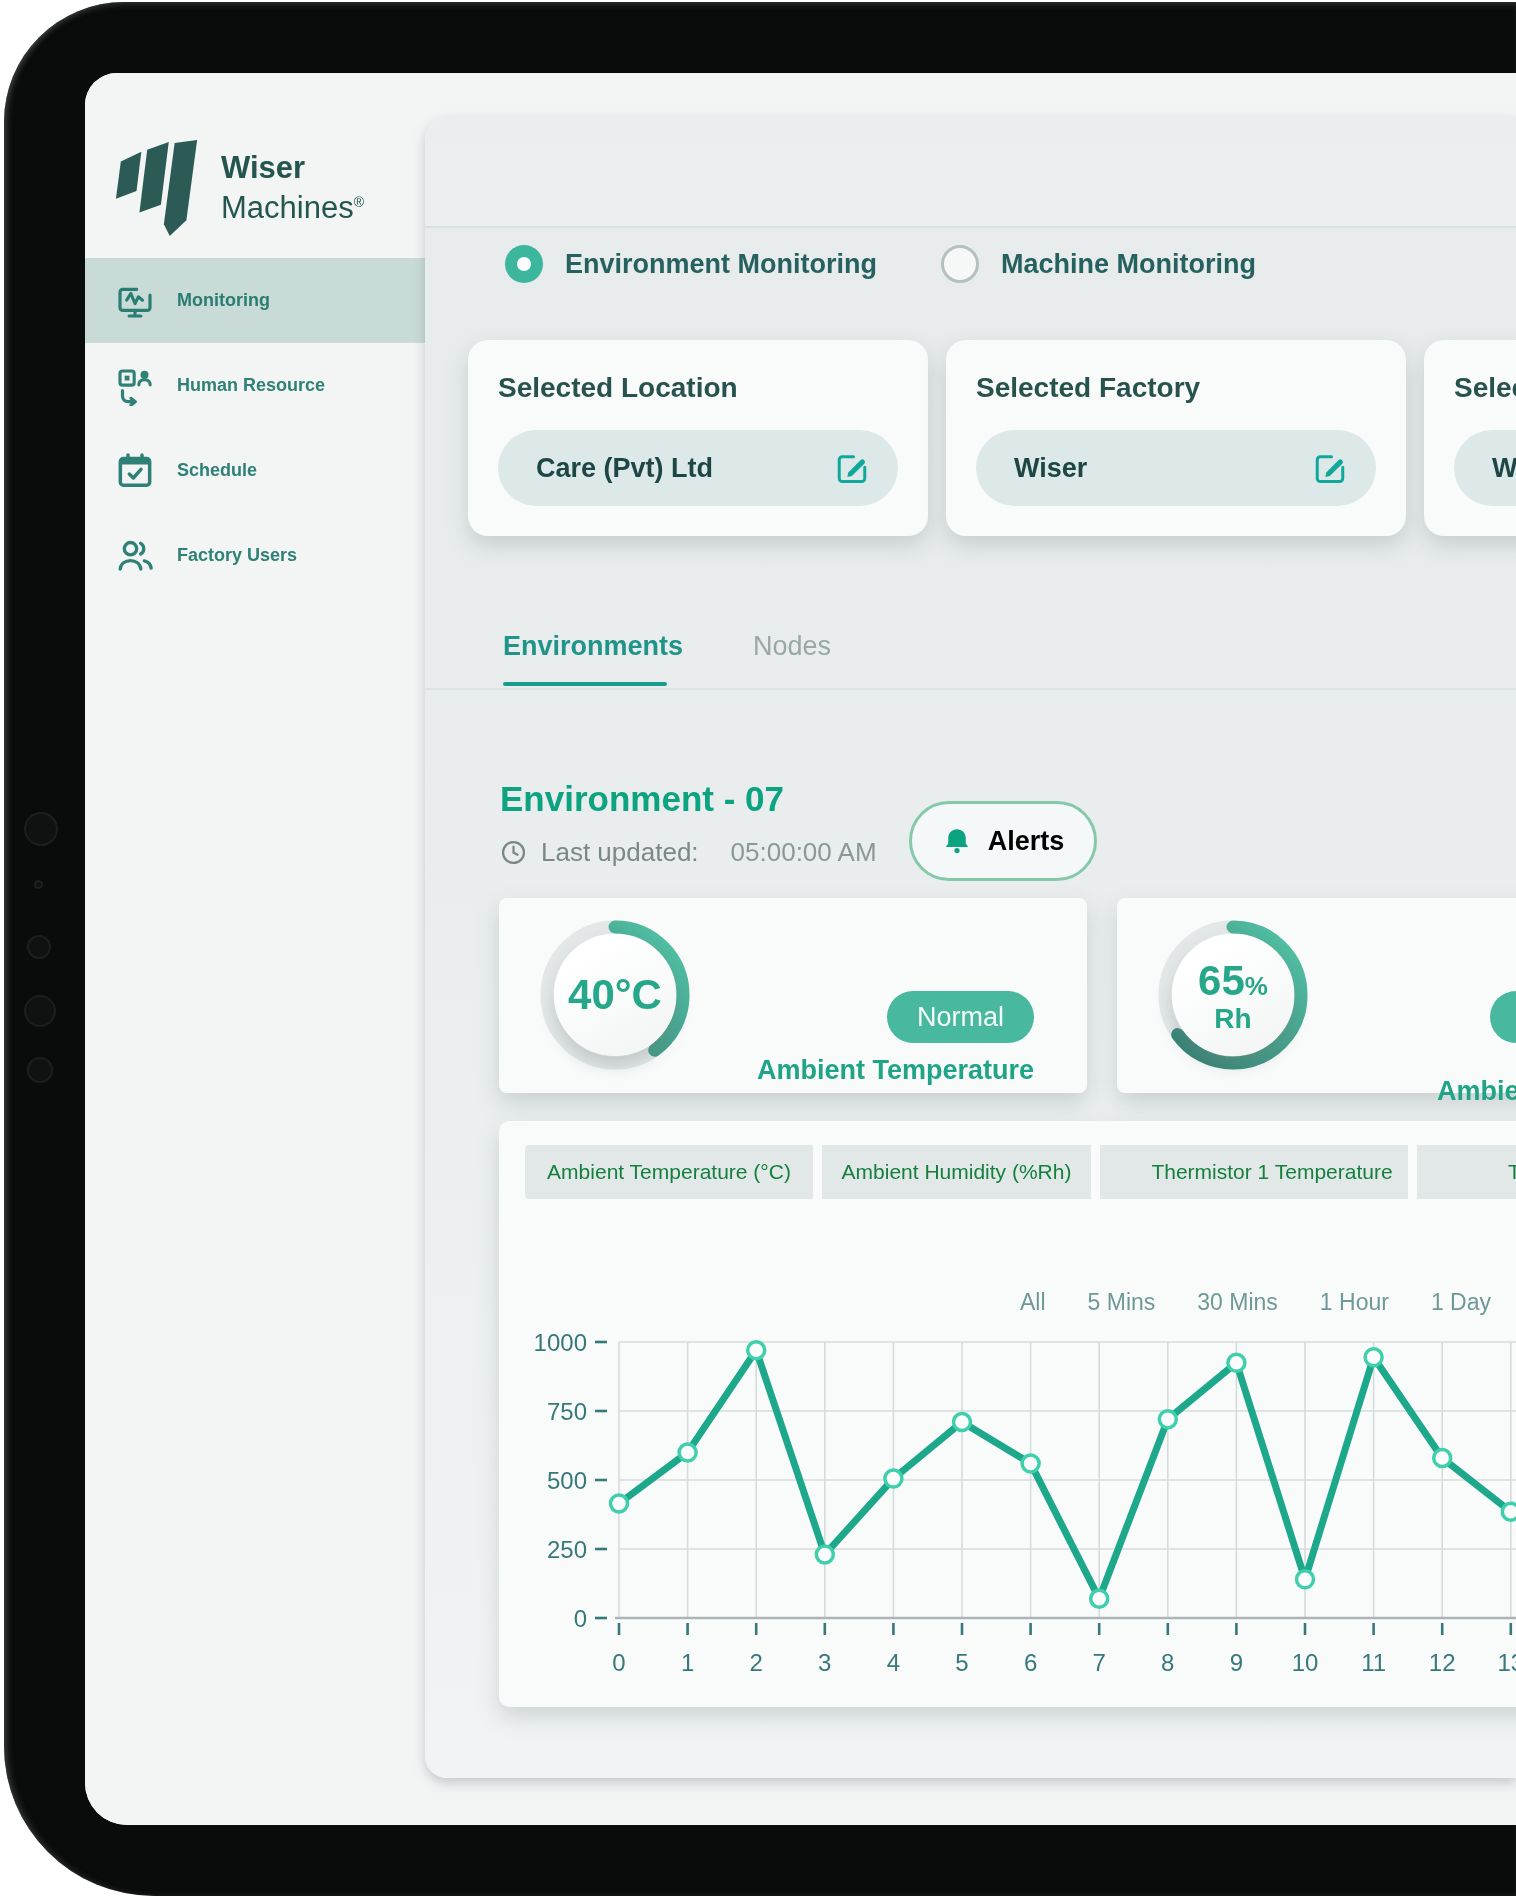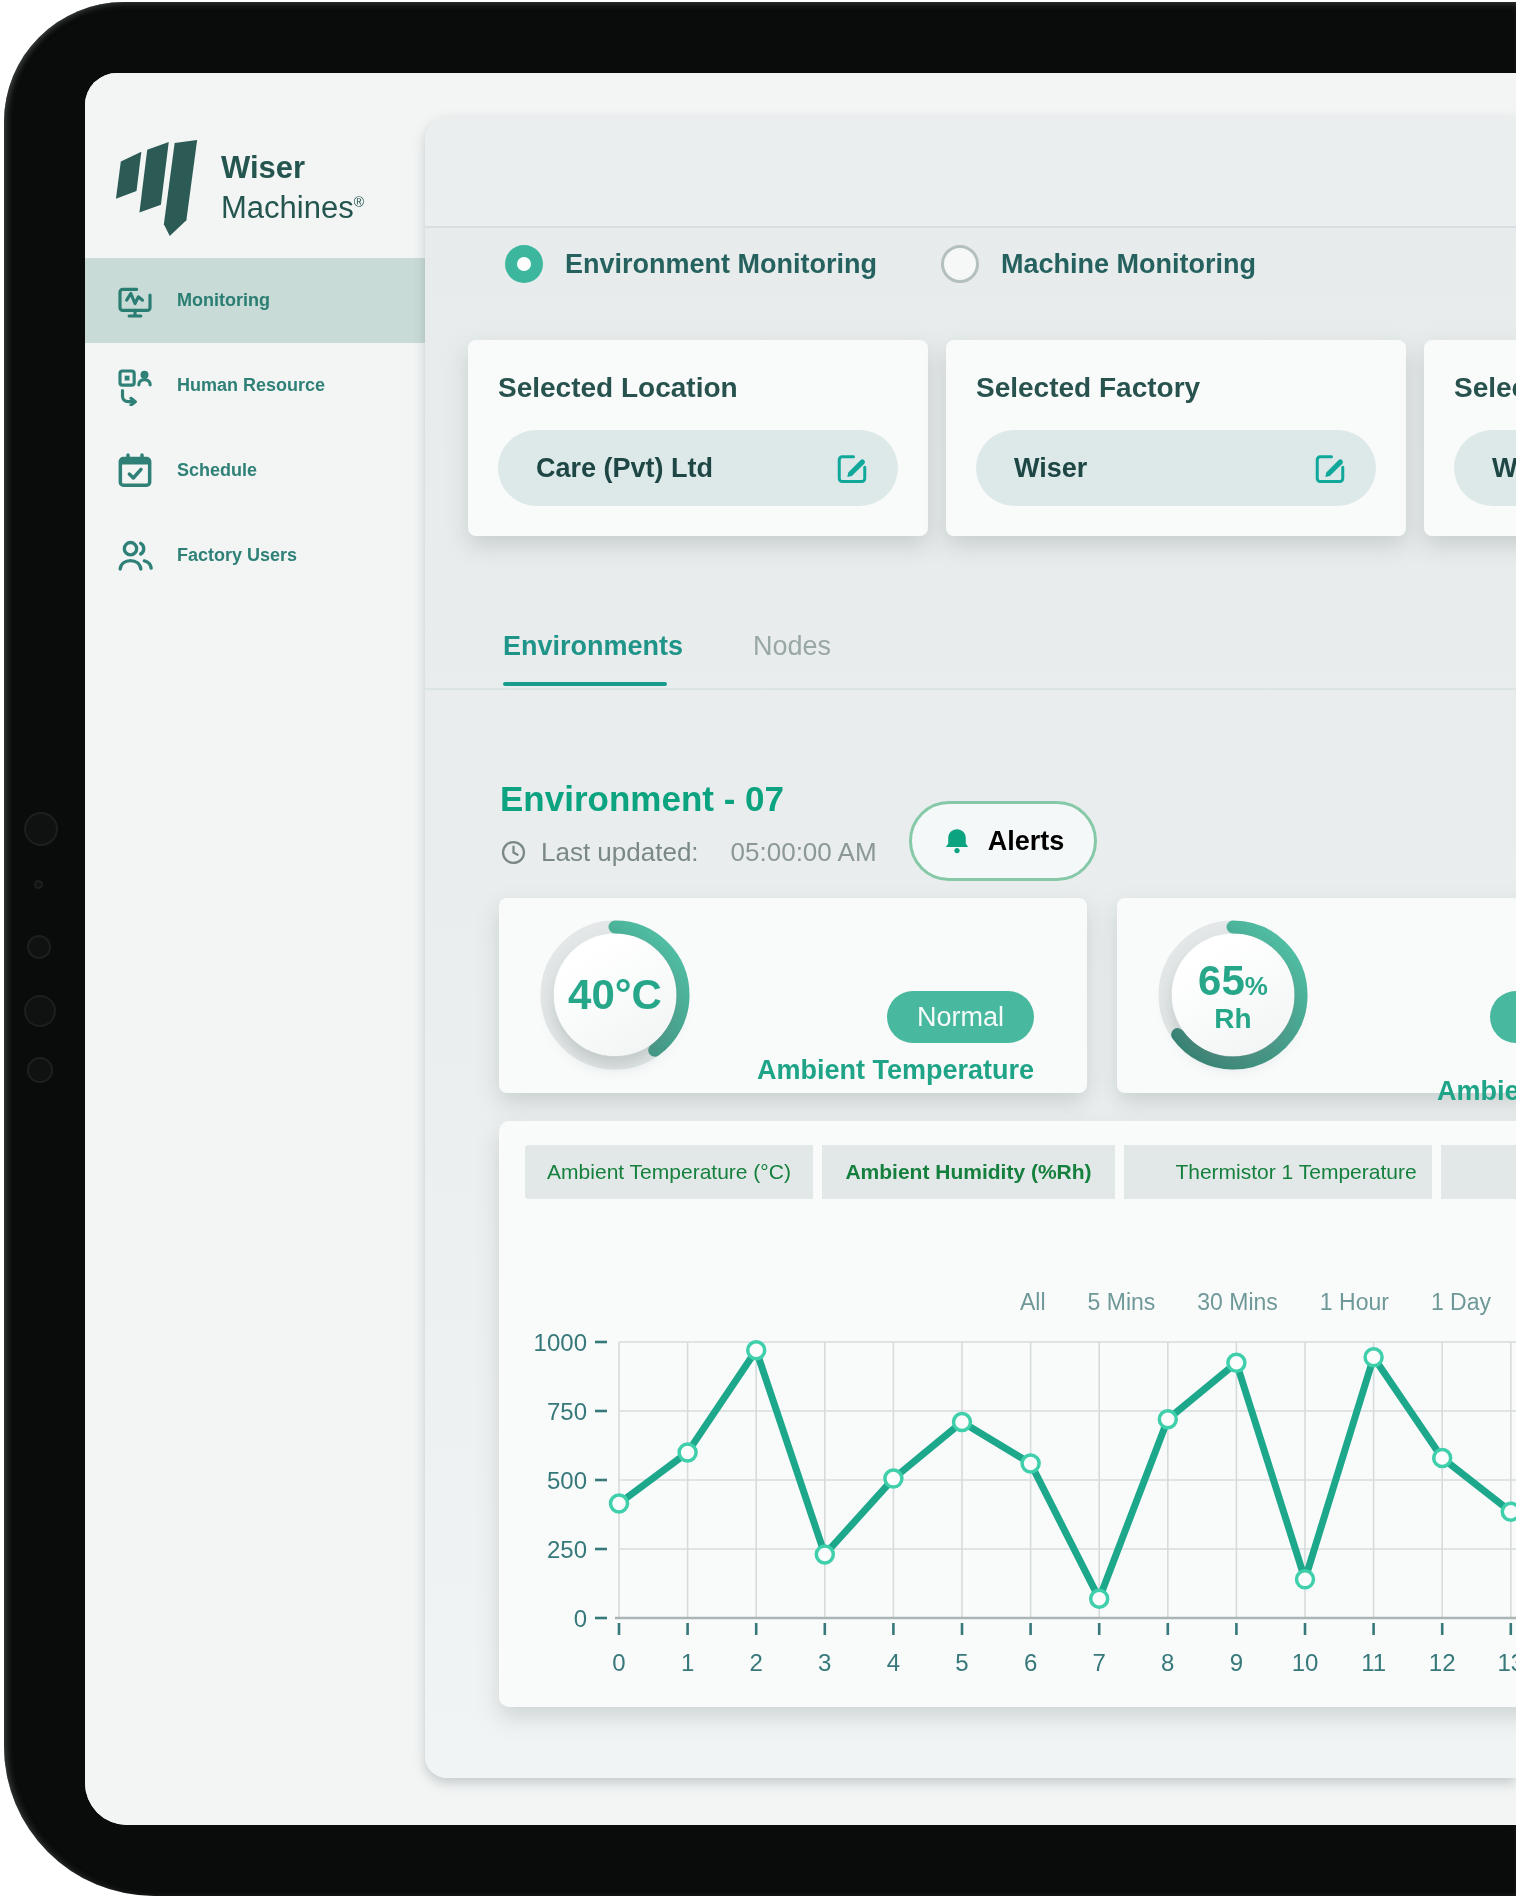--- a/index.html
+++ b/index.html
@@ -52,21 +52,21 @@
   .radio-row { position:absolute; left:80px; top:128px; display:flex; align-items:center; gap:64px; }
   .radio-opt { display:flex; align-items:center; gap:22px; cursor:pointer; }
   .radio-dot { width:38px; height:38px; border-radius:50%; position:relative; }
   .radio-dot.on { background:#3cb79e; }
   .radio-dot.on::after { content:""; position:absolute; left:12px; top:12px; width:14px; height:14px; background:#fdfefe; border-radius:50%; }
   .radio-dot.off { background:#f6f8f8; border:3px solid #b4bfbf; }
   .radio-label { font-size:27px; font-weight:600; color:#25615e; }
   
   .cards-row { position:absolute; left:43px; top:223px; display:flex; gap:18px; }
   .sel-card {
-    width:460px; height:196px; background:#f9fbfb; border-radius:8px;
+    width:460px; height:196px; background:#f9fbfb; border-radius:20px;
     box-shadow:0 10px 22px rgba(120,130,130,.28);
     padding:32px 30px 4px 30px;
   }
   .sel-title { font-size:28px; font-weight:700; color:#28524e; }
   .sel-pill {
     margin-top:26px; height:76px; border-radius:38px; background:#dce9e8;
     display:flex; align-items:center; padding:0 28px 0 38px; cursor:pointer;
   }
   .sel-value { font-size:27px; font-weight:700; color:#1d4644; }
   .sel-edit { margin-left:auto; width:36px; height:36px; }
@@ -121,21 +121,21 @@
     position:absolute; left:74px; top:1004px; width:1100px; height:586px;
     background:#f9fbfb; border-radius:10px;
     box-shadow:0 10px 22px rgba(120,130,130,.28);
   }
   .seg-strip { position:absolute; left:26px; top:24px; display:flex; gap:9px; height:54px; }
   .seg {
     background:#e2e8e8; color:#15803d; font-size:21px;
     display:flex; align-items:center; justify-content:center; cursor:pointer; white-space:nowrap;
   }
   .seg:nth-child(1){ width:288px; border-radius:4px 0 0 4px; }
-  .seg:nth-child(2){ width:293px;font-weight:bold; }
+  .seg:nth-child(2){ width:269px; }
   .seg:nth-child(3){ width:308px;padding-left:36px; }
   .seg:nth-child(4){ width:300px; }
   .filters { position:absolute; left:26px; top:168px; width:966px; display:flex; justify-content:flex-end; gap:42px; }
   .filter { font-size:23px; color:#6f9898; cursor:pointer; white-space:nowrap; }
   #chart-svg { position:absolute; left:40px; top:200px; overflow:visible; }
   #chart-svg text { font-family:"Liberation Sans", sans-serif; }
 </style>
 </head>
 <body>
 

